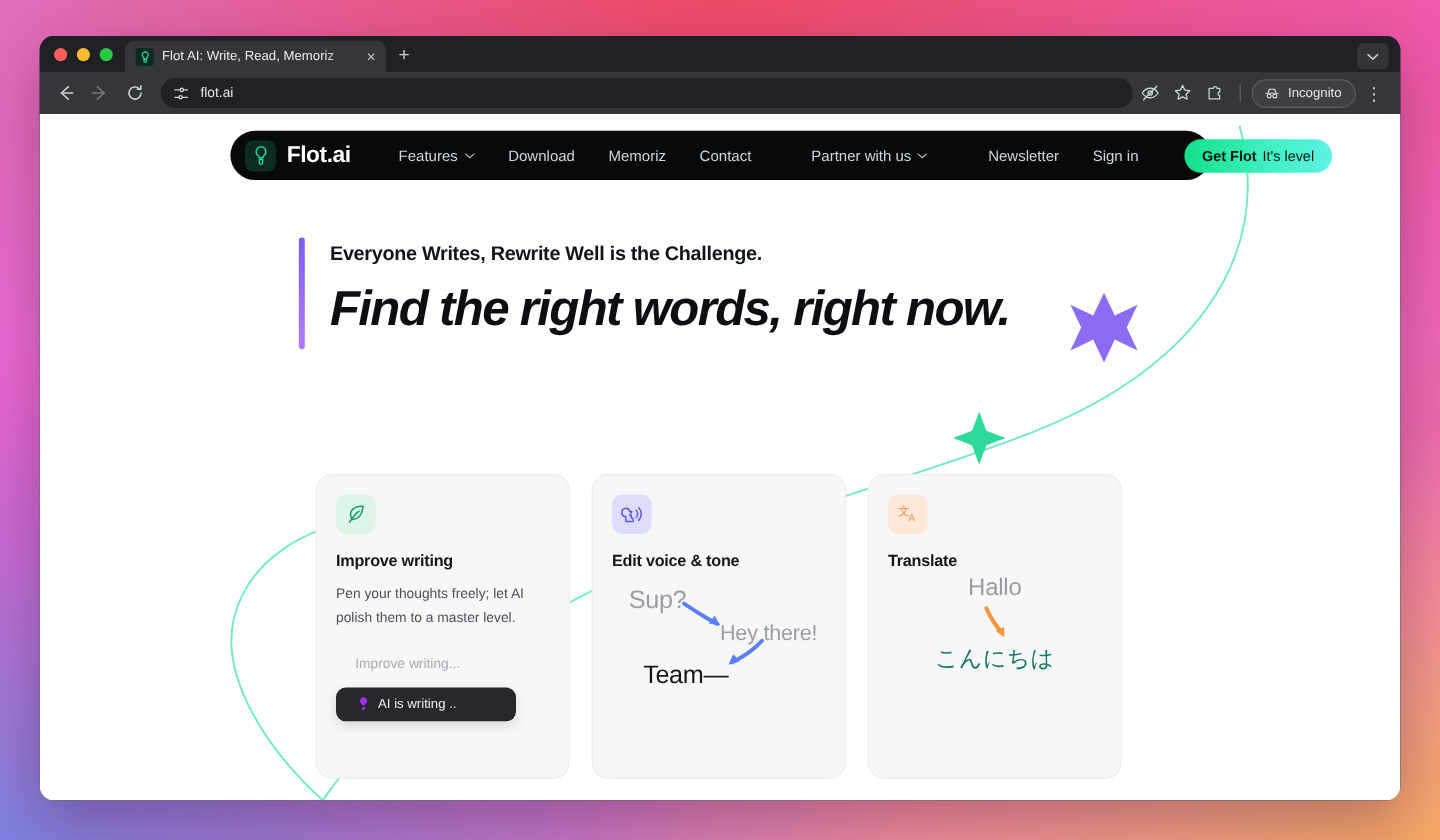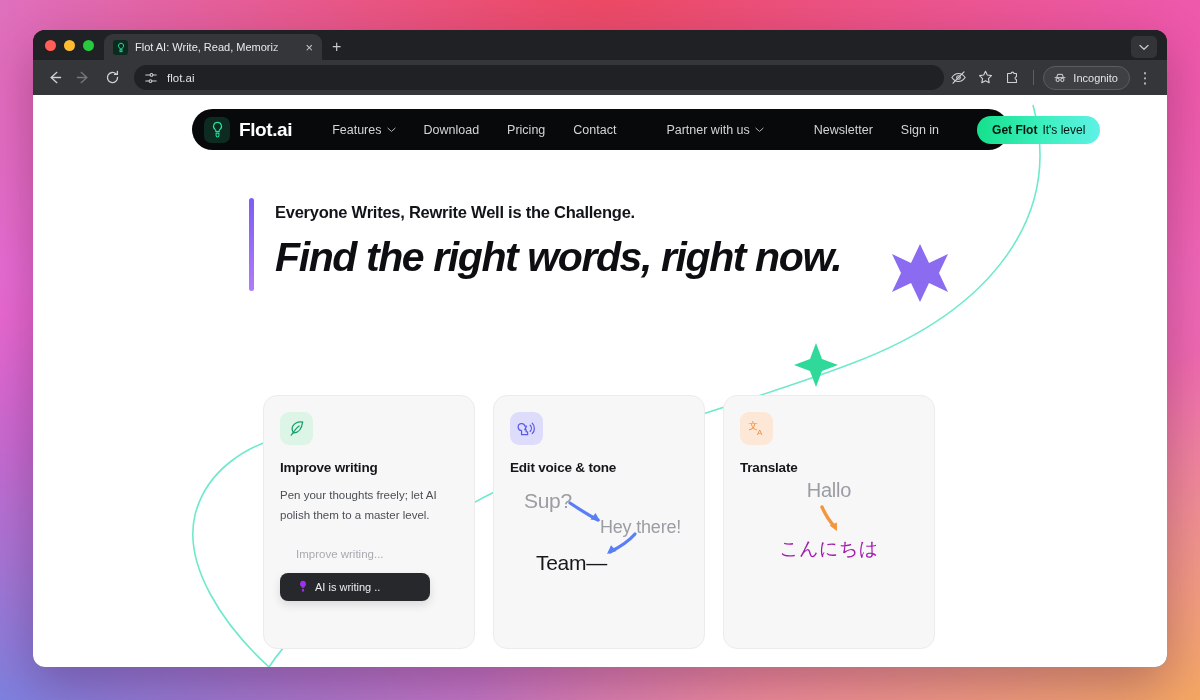--- a/index.html
+++ b/index.html
@@ -249,21 +249,21 @@
   
   .demo2 { position: relative; height: 92px; margin-top: 14px; }
   .d2-sup { position: absolute; left: 14px; top: 0; font-size: 21px; color: #9a9da3; letter-spacing: -0.3px; }
   .d2-hey { position: absolute; left: 90px; top: 28px; font-size: 18px; color: #9a9da3; letter-spacing: -0.2px; }
   .d2-team { position: absolute; left: 26px; top: 62px; font-size: 21px; color: #16181c; letter-spacing: -0.3px; }
 
   
   .demo3 { position: relative; height: 92px; margin-top: 4px; text-align: center; }
   .d3-hallo { font-size: 20px; color: #9a9da3; letter-spacing: -0.2px; }
   .d3-arrow { height: 34px; display: flex; align-items: center; justify-content: center; }
-  .d3-jp { font-size: 19px; color: #a21caf; letter-spacing: 0.4px; }
+  .d3-jp { font-size: 19px; color: #0f766e; letter-spacing: 0.4px; }
 </style>
 </head>
 <body>
 
 <div class="browser">
 
   <div class="tabstrip">
     <div class="traffic">
       <div class="dot red"></div>
       <div class="dot yellow"></div>
@@ -377,21 +377,21 @@
           <span class="chev">
               <svg width="9" height="6" viewBox="0 0 10 6">
                 <path d="M1 1l4 3.6L9 1" fill="none" stroke="currentColor" stroke-width="1.1" stroke-linecap="round" stroke-linejoin="round"></path>
               </svg>
             </span>
         </div>
         <div class="navlink">
           <span>Download</span>
         </div>
         <div class="navlink">
-          <span>Pricing</span>
+          <span>Memoriz</span>
         </div>
         <div class="navlink">
           <span>Contact</span>
         </div>
         <div class="navlink" style="padding-left:36px;">
           <span>Partner with us</span>
           <span class="chev">
               <svg width="9" height="6" viewBox="0 0 10 6">
                 <path d="M1 1l4 3.6L9 1" fill="none" stroke="currentColor" stroke-width="1.1" stroke-linecap="round" stroke-linejoin="round"></path>
               </svg>

